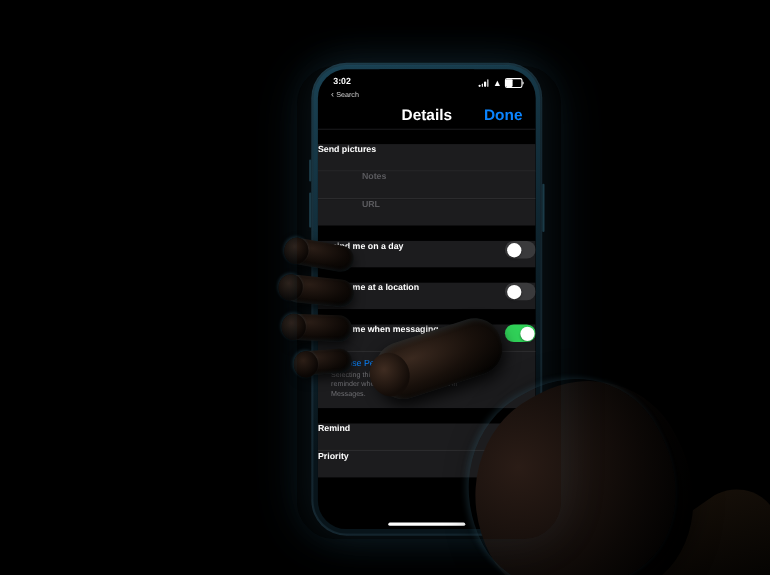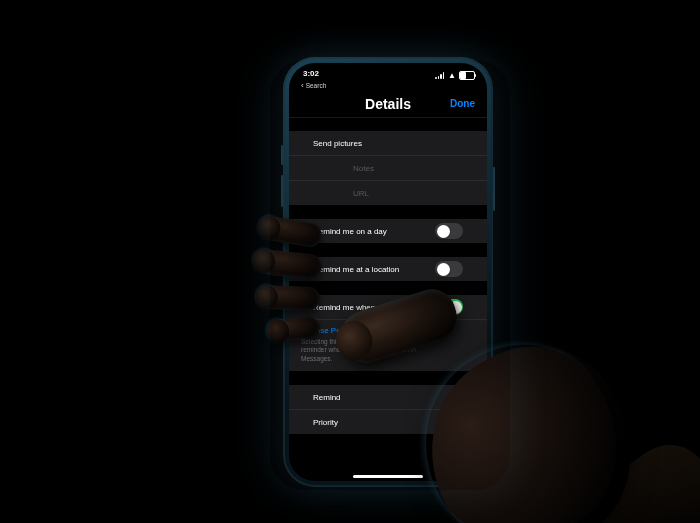--- a/index.html
+++ b/index.html
@@ -32,29 +32,29 @@
   .wifi{font-size:8px;line-height:1;}
   .bat{width:14px;height:7px;border:0.8px solid #fff;border-radius:2px;position:relative;}
   .bat:after{content:"";position:absolute;right:-2px;top:1.5px;width:1.3px;height:3px;
     background:#fff;border-radius:0 1px 1px 0;}
   .bat span{display:block;height:100%;width:40%;background:#fff;border-radius:1px;}
 
   
   .nav{position:absolute;top:28px;left:0;right:0;height:26px;text-align:center;
     border-bottom:0.5px solid #1a1a1c;}
   .nav-title{font-size:14px;font-weight:600;line-height:26px;color:#fff;}
-  .nav-done{position:absolute;right:12px;top:0;line-height:26px;font-size:10px;
+  .nav-done{position:absolute;right:12px;top:0;line-height:26px;font-size:14px;
     font-weight:600;color:#0a84ff;}
 
   
   .content{position:absolute;top:54px;left:0;right:0;bottom:0;overflow:hidden;}
   .pad{height:14px;}
-  .cell{background:#1c1c1e;min-height:24px;padding:0 24px;display:flex;
-    align-items:center;justify-content:space-between;font-size:8px;color:#fff;
-    border-bottom:0.5px solid #2b2b2d;}
+  .cell{background:#1c1c1e;min-height:24px;padding:0 0;display:flex;
+    justify-content:space-between;font-size:8px;color:#fff;
+    border-bottom:0.5px solid #2b2b2d;font-weight:bold;}
   .cell.last{border-bottom:none;}
   .cell .placeholder{color:#5a5a5e;margin-left:40px;}
   .cell .val{color:#8a8a8e;}
 
   .toggle{width:28px;height:16px;border-radius:16px;background:#3a3a3c;
     position:relative;flex:0 0 auto;}
   .toggle.on{background:#30d158;}
   .knob{position:absolute;top:1.5px;width:13px;height:13px;border-radius:50%;
     background:#fff;box-shadow:0 1px 2px rgba(0,0,0,.4);}
   .toggle.off .knob{left:1.5px;}

